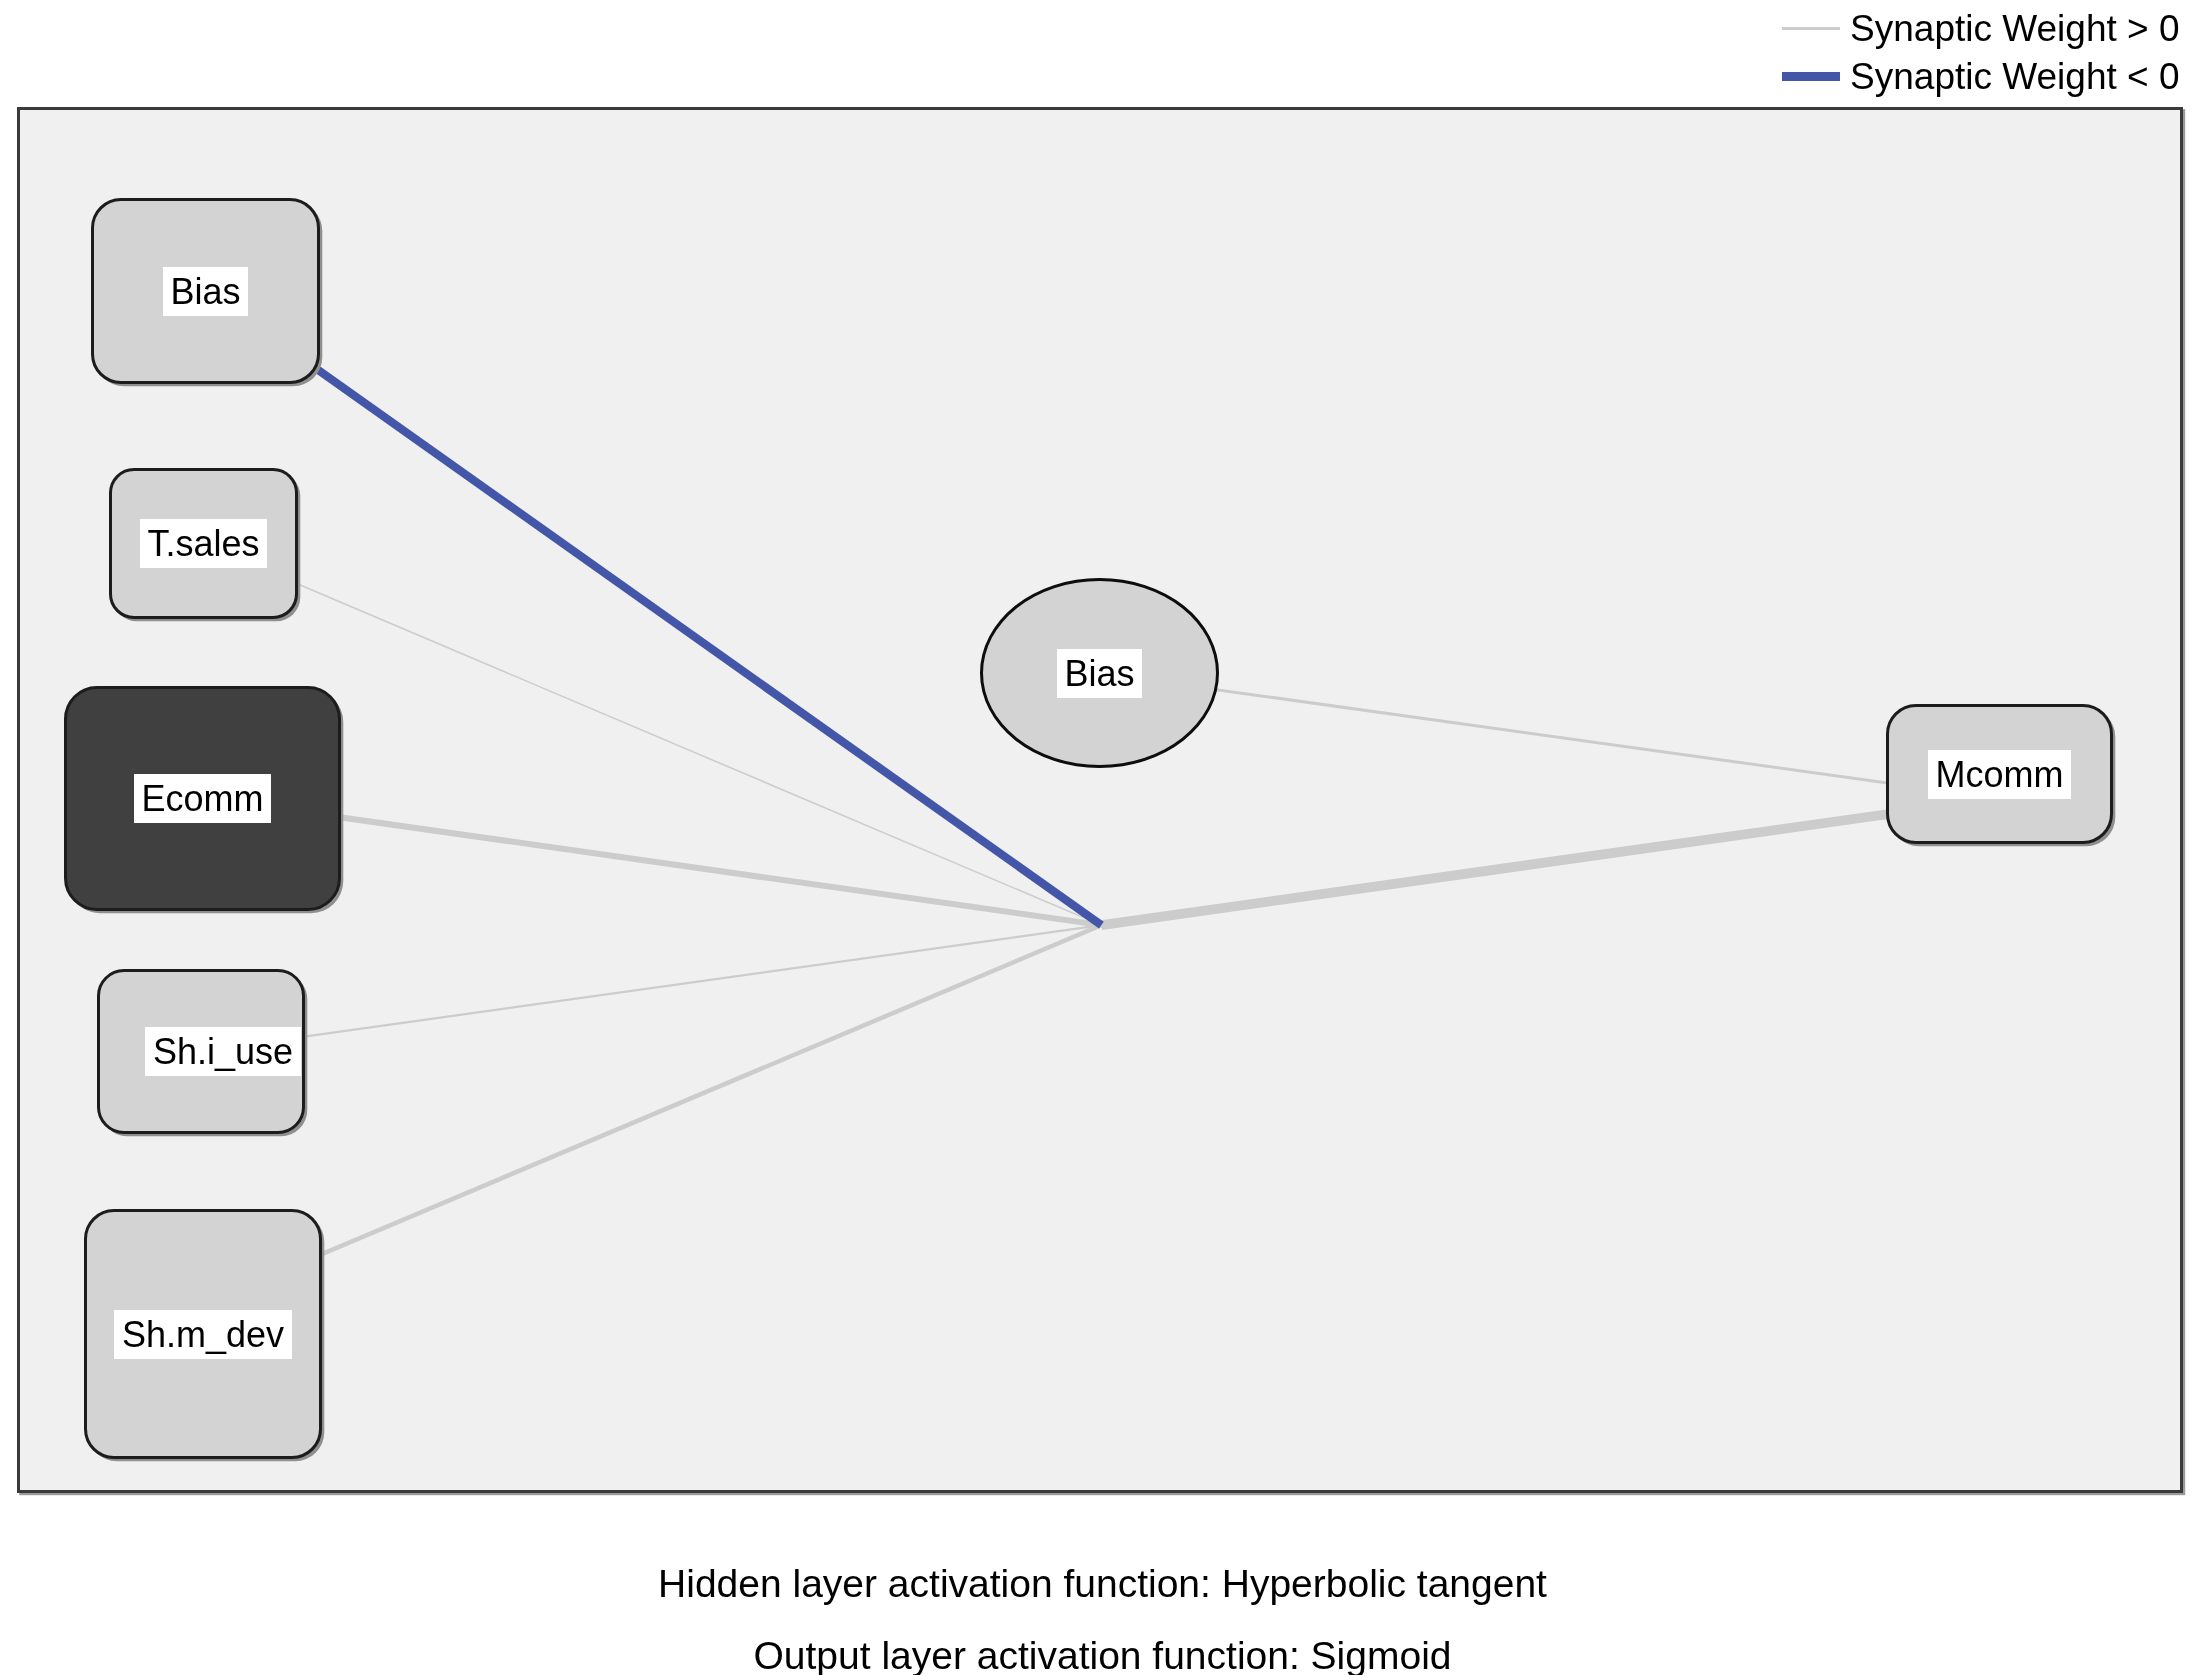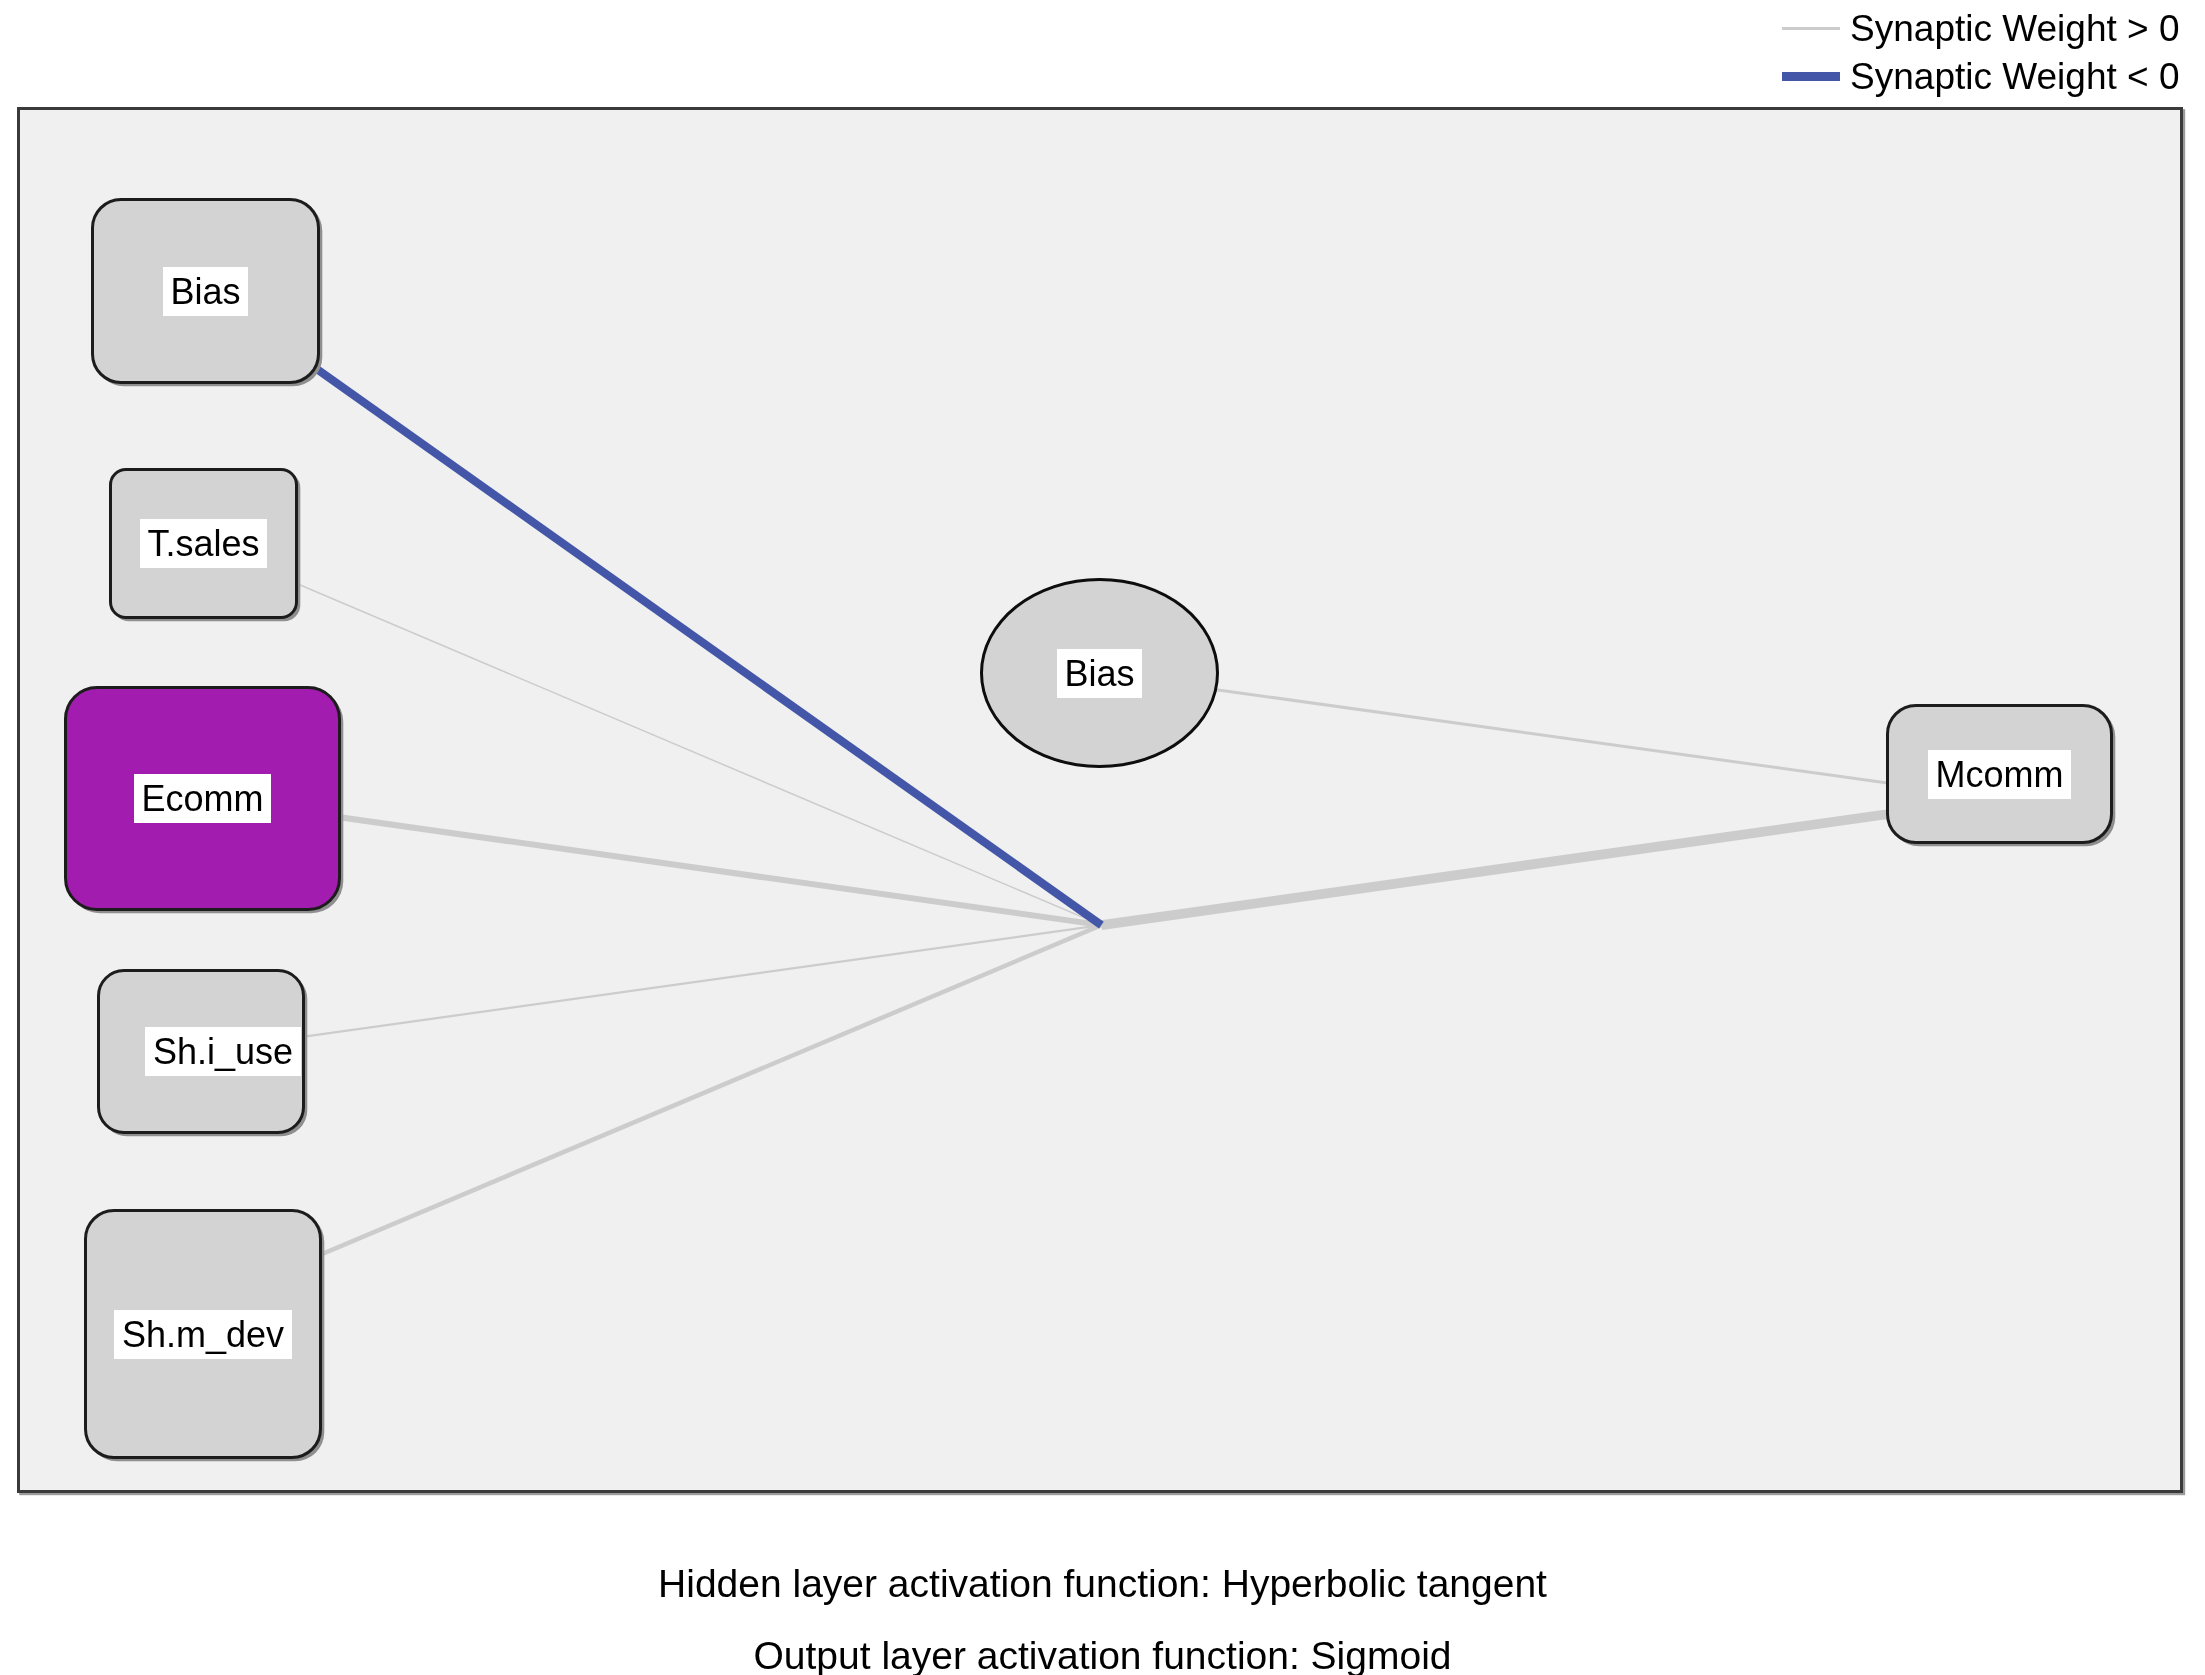--- a/index.html
+++ b/index.html
@@ -89,24 +89,24 @@
       <line x1="269" y1="1403" x2="1470" y2="1235" stroke="#cccccc" stroke-width="3"></line>
       <line x1="271" y1="1741" x2="1470" y2="1235" stroke="#cccccc" stroke-width="6"></line>
       <line x1="1468" y1="899" x2="2668" y2="1066" stroke="#cccccc" stroke-width="4"></line>
       <line x1="1470" y1="1235" x2="2668" y2="1066" stroke="#cccccc" stroke-width="13"></line>
       <line x1="275" y1="388" x2="1470" y2="1235" stroke="#4356a8" stroke-width="11"></line>
     </svg>
 
   <div class="node node-box" style="left: 91px; top: 198px; width: 229px; height: 186px; border-radius: 30px; background: rgb(211, 211, 211);">
     <span class="node-label">Bias</span>
   </div>
-  <div class="node node-box" style="left: 109px; top: 468px; width: 189px; height: 151px; border-radius: 17px; background: rgb(211, 211, 211);">
+  <div class="node node-box" style="left: 109px; top: 468px; width: 189px; height: 151px; border-radius: 25px; background: rgb(211, 211, 211);">
     <span class="node-label">T.sales</span>
   </div>
-  <div class="node node-box" style="left: 64px; top: 686px; width: 277px; height: 225px; border-radius: 33px; background: #a21caf;">
+  <div class="node node-box" style="left: 64px; top: 686px; width: 277px; height: 225px; border-radius: 33px; background: #404040;">
     <span class="node-label">Ecomm</span>
   </div>
   <div class="node node-box" style="left: 97px; top: 969px; width: 208px; height: 165px; border-radius: 27px; background: rgb(211, 211, 211); padding-left: 44px;">
     <span class="node-label">Sh.i_use</span>
   </div>
   <div class="node node-box" style="left: 84px; top: 1209px; width: 238px; height: 250px; border-radius: 30px; background: rgb(211, 211, 211);">
     <span class="node-label">Sh.m_dev</span>
   </div>
 
   <div class="node node-ellipse" style="left: 980px; top: 578px; width: 239px; height: 190px; background: rgb(211, 211, 211);">

